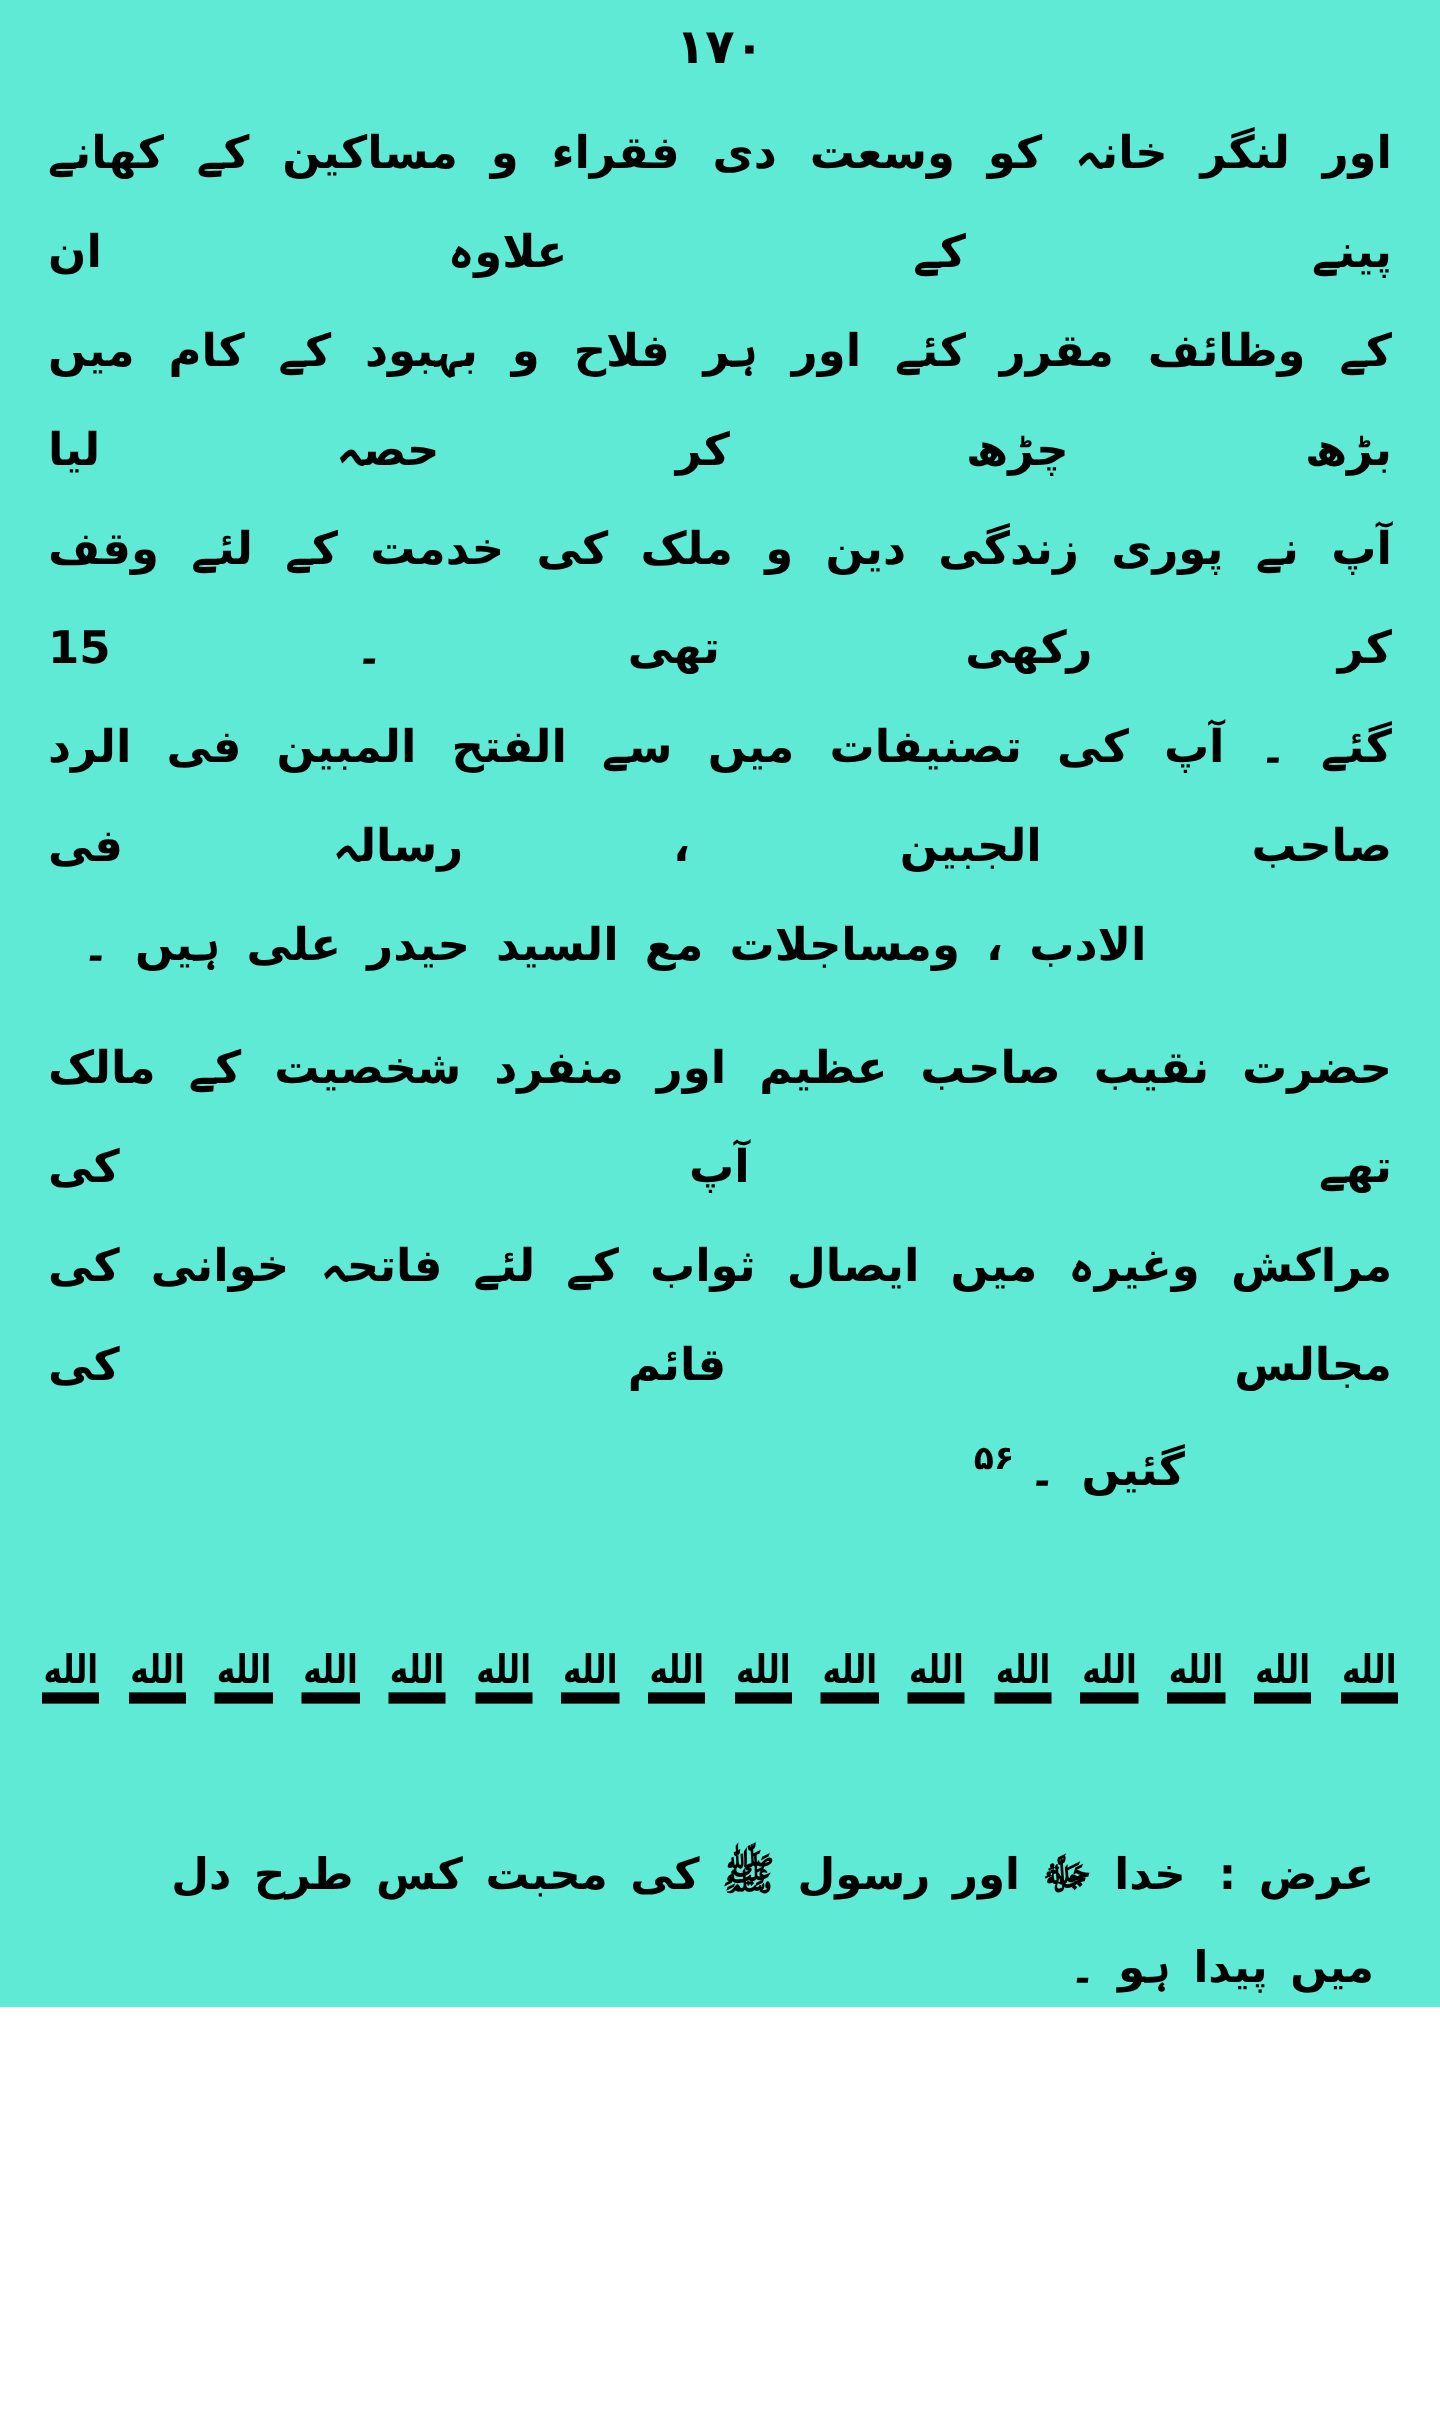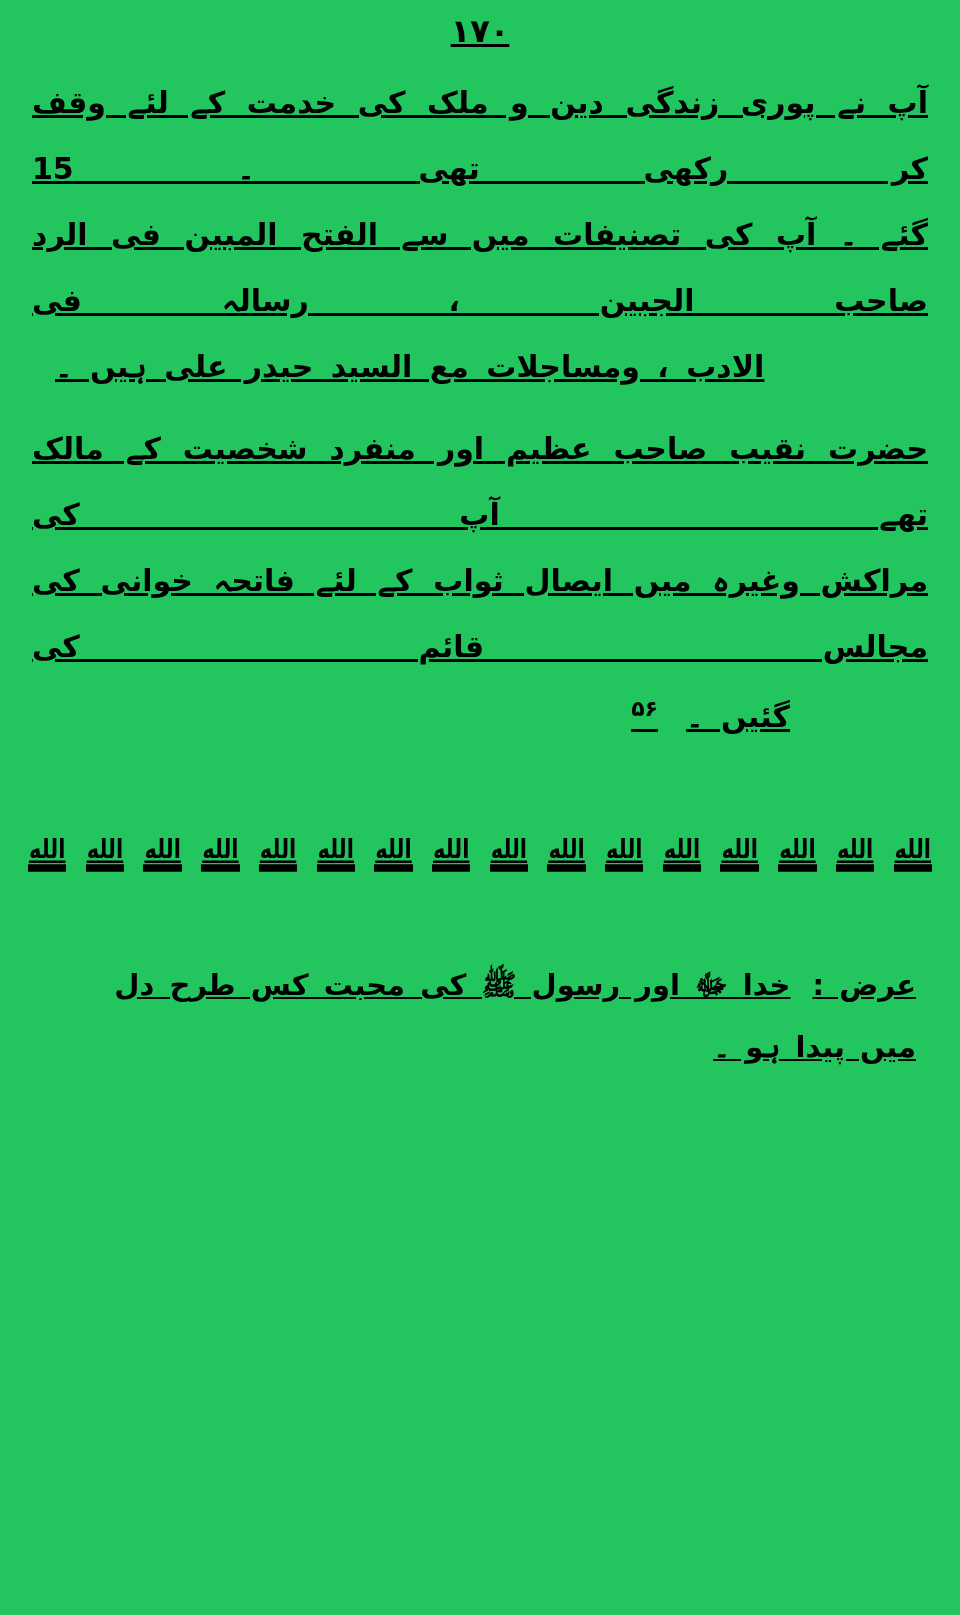--- a/index.html
+++ b/index.html
@@ -4,21 +4,21 @@
 <style>
   html, body { margin: 0; padding: 0; }
   body {
     width: 960px; height: 1615px;
     background: #ffffff; color: #000000;
     font-family: "DejaVu Sans", sans-serif;
     font-weight: bold;
     direction: rtl;
     overflow: hidden;
   }
-  .page { position: relative; width: 960px; height: 1615px; background: #22c55e; text-decoration: underline; }
+  .page { position: relative; width: 960px; height: 1338px; background: #5eead4; }
 
   .page-number {
     padding-top: 8px;
     text-align: center;
     font-size: 32px;
     line-height: 46px;
     letter-spacing: 2px;
   }
 
   .para { margin-top: 16px; }
@@ -39,21 +39,21 @@
   }
   .line.short-last {
     text-align: right;
     text-align-last: right;
     padding-right: 170px;
     line-height: 58px;
   }
   sup.footref {
     font-size: 22px;
     vertical-align: super;
-    margin-right: 28px;
+    margin-right: 10px;
   }
 
   .ornament-row {
     margin-top: 62px;
     padding: 0 28px;
     display: flex;
     justify-content: space-between;
     align-items: flex-end;
     height: 60px;
   }
@@ -77,20 +77,22 @@
   .qa-label { margin-left: 22px; }
 </style>
 </head>
 <body>
 
 <div class="page">
 
   <div class="page-number">۱۷۰</div>
 
   <div class="para">
+    <div class="line">اور لنگر خانہ کو وسعت دی فقراء و مساکین کے کھانے پینے کے علاوہ ان</div>
+    <div class="line">کے وظائف مقرر کئے اور ہر فلاح و بہبود کے کام میں بڑھ چڑھ کر حصہ لیا</div>
     <div class="line">آپ نے پوری زندگی دین و ملک کی خدمت کے لئے وقف کر رکھی تھی ۔ 15</div>
     <div class="line">گئے ۔ آپ کی تصنیفات میں سے الفتح المبین فی الرد صاحب الجبین ، رسالہ فی</div>
     <div class="line align-left">الادب ، ومساجلات مع السید حیدر علی ہیں ۔</div>
   </div>
 
   <div class="para">
     <div class="line indent-first">حضرت نقیب صاحب عظیم اور منفرد شخصیت کے مالک تھے آپ کی</div>
     <div class="line">مراکش وغیرہ میں ایصال ثواب کے لئے فاتحہ خوانی کی مجالس قائم کی</div>
     <div class="line short-last">
       <span>گئیں ۔</span><sup class="footref">۵۶</sup>

